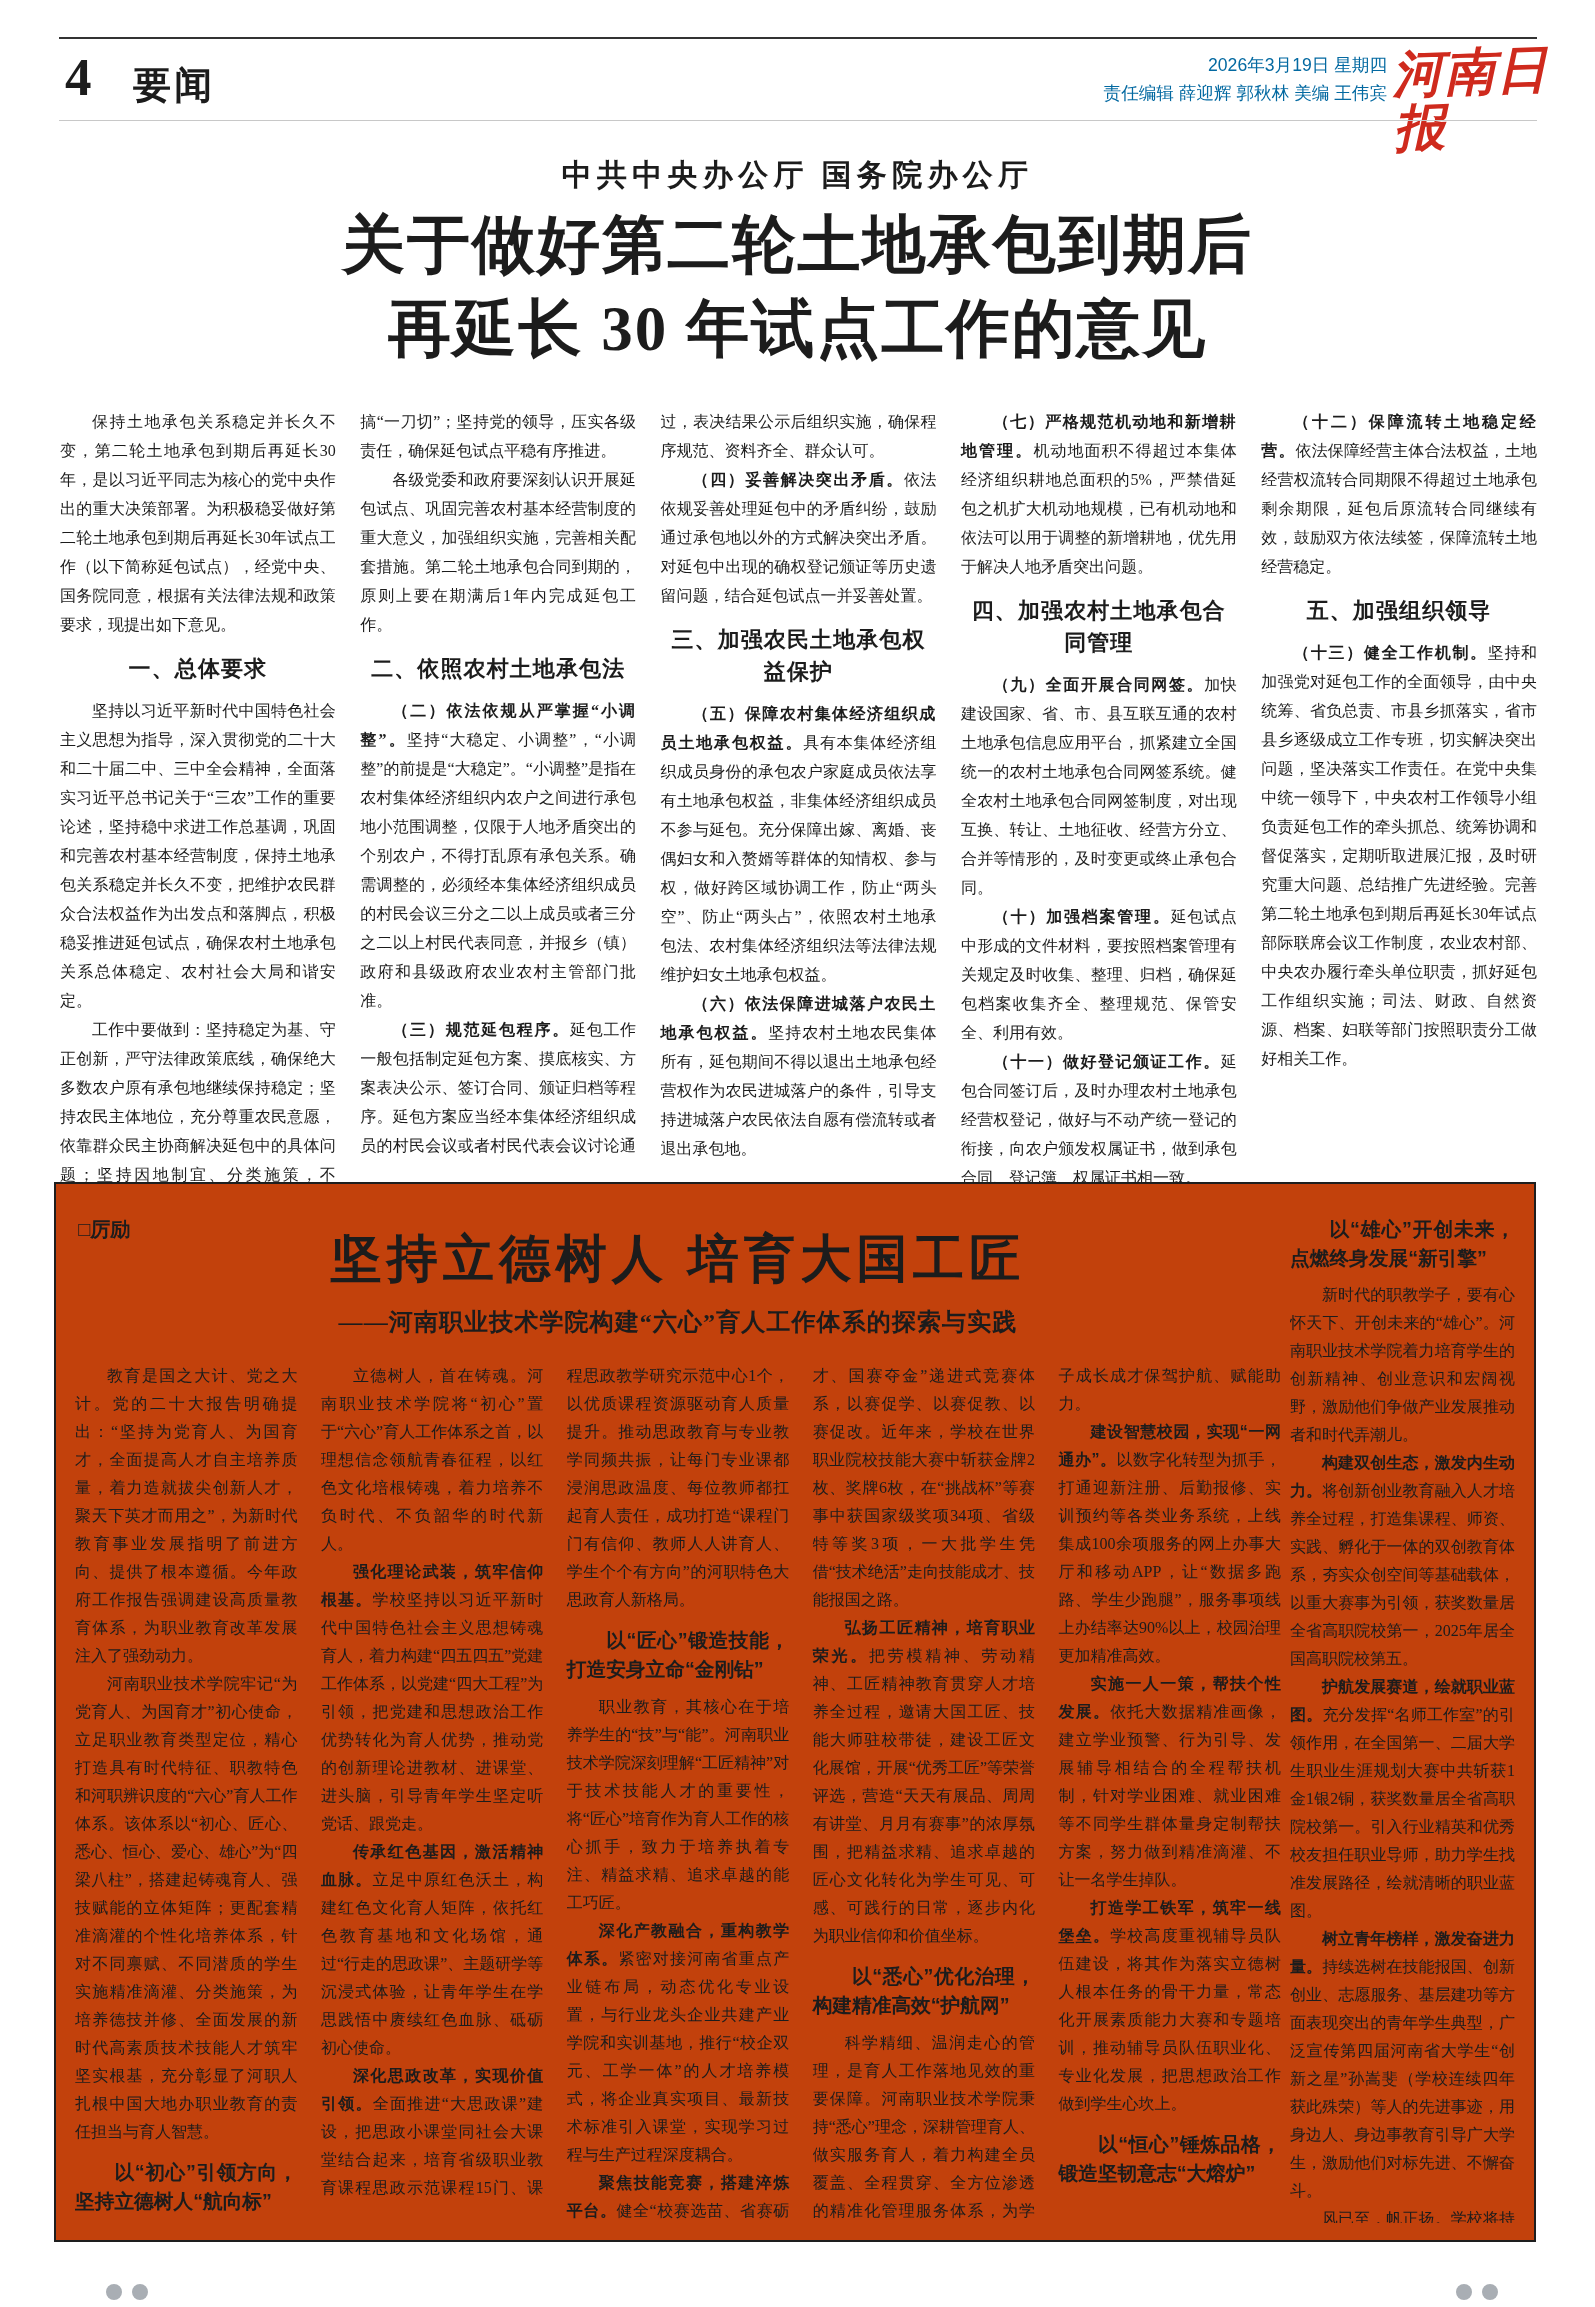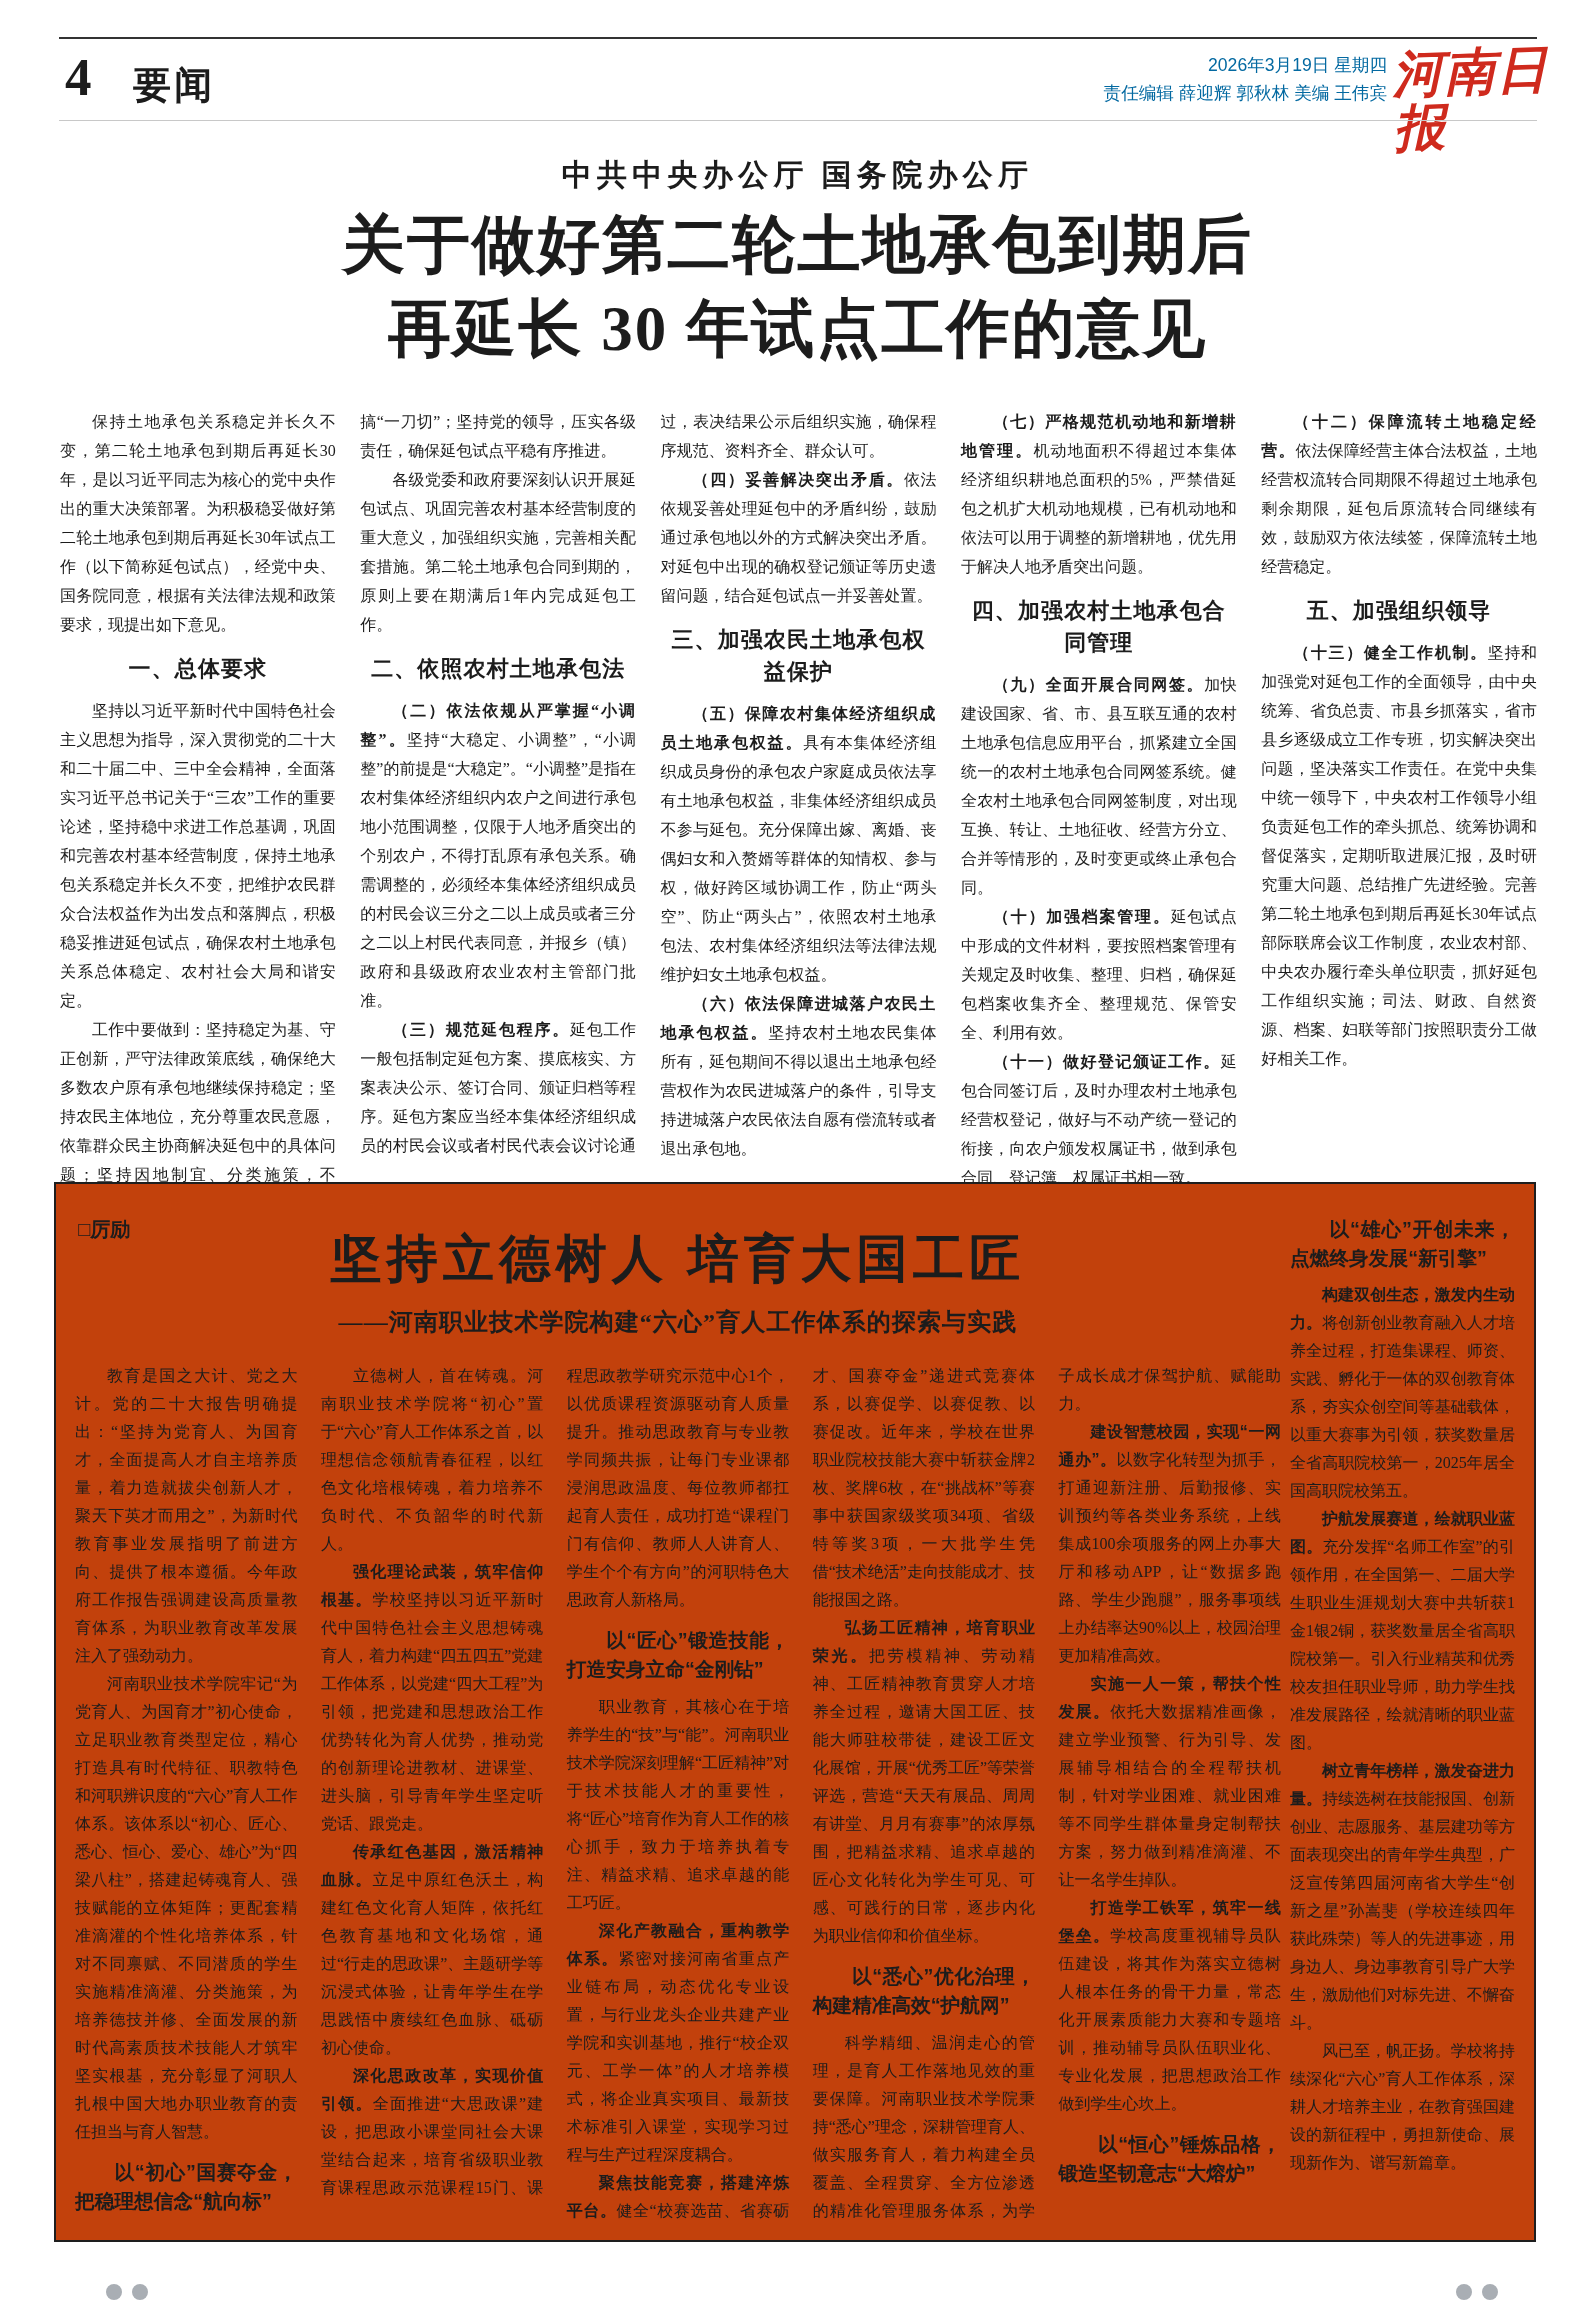--- a/index.html
+++ b/index.html
@@ -96,40 +96,41 @@
     </div>
 
   <div class="feature">
     <div class="feat-left">
       <div class="feat-tag">□厉励</div>
       <div class="feat-headline">坚持立德树人  培育大国工匠</div>
       <div class="feat-subtitle">——河南职业技术学院构建“六心”育人工作体系的探索与实践</div>
       <div class="feat-cols" id="feat-left-cols">
           <p>教育是国之大计、党之大计。党的二十大报告明确提出：“坚持为党育人、为国育才，全面提高人才自主培养质量，着力造就拔尖创新人才，聚天下英才而用之”，为新时代教育事业发展指明了前进方向、提供了根本遵循。今年政府工作报告强调建设高质量教育体系，为职业教育改革发展注入了强劲动力。</p>
           <p>河南职业技术学院牢记“为党育人、为国育才”初心使命，立足职业教育类型定位，精心打造具有时代特征、职教特色和河职辨识度的“六心”育人工作体系。该体系以“初心、匠心、悉心、恒心、爱心、雄心”为“四梁八柱”，搭建起铸魂育人、强技赋能的立体矩阵；更配套精准滴灌的个性化培养体系，针对不同禀赋、不同潜质的学生实施精准滴灌、分类施策，为培养德技并修、全面发展的新时代高素质技术技能人才筑牢坚实根基，充分彰显了河职人扎根中国大地办职业教育的责任担当与育人智慧。</p>
-          <div class="sub-head">以“初心”国赛夺金，把稳理想信念“航向标”</div>
+          <div class="sub-head">以“初心”引领方向，坚持立德树人“航向标”</div>
           <p>立德树人，首在铸魂。河南职业技术学院将“初心”置于“六心”育人工作体系之首，以理想信念领航青春征程，以红色文化培根铸魂，着力培养不负时代、不负韶华的时代新人。</p>
           <p><b class="bold-lead">强化理论武装，筑牢信仰根基。</b>学校坚持以习近平新时代中国特色社会主义思想铸魂育人，着力构建“四五四五”党建工作体系，以党建“四大工程”为引领，把党建和思想政治工作优势转化为育人优势，推动党的创新理论进教材、进课堂、进头脑，引导青年学生坚定听党话、跟党走。</p>
           <p><b class="bold-lead">传承红色基因，激活精神血脉。</b>立足中原红色沃土，构建红色文化育人矩阵，依托红色教育基地和文化场馆，通过“行走的思政课”、主题研学等沉浸式体验，让青年学生在学思践悟中赓续红色血脉、砥砺初心使命。</p>
           <p><b class="bold-lead">深化思政改革，实现价值引领。</b>全面推进“大思政课”建设，把思政小课堂同社会大课堂结合起来，培育省级职业教育课程思政示范课程15门、课程思政教学研究示范中心1个，以优质课程资源驱动育人质量提升。推动思政教育与专业教学同频共振，让每门专业课都浸润思政温度、每位教师都扛起育人责任，成功打造“课程门门有信仰、教师人人讲育人、学生个个有方向”的河职特色大思政育人新格局。</p>
           <div class="sub-head">以“匠心”锻造技能，打造安身立命“金刚钻”</div>
           <p>职业教育，其核心在于培养学生的“技”与“能”。河南职业技术学院深刻理解“工匠精神”对于技术技能人才的重要性，将“匠心”培育作为育人工作的核心抓手，致力于培养执着专注、精益求精、追求卓越的能工巧匠。</p>
           <p><b class="bold-lead">深化产教融合，重构教学体系。</b>紧密对接河南省重点产业链布局，动态优化专业设置，与行业龙头企业共建产业学院和实训基地，推行“校企双元、工学一体”的人才培养模式，将企业真实项目、最新技术标准引入课堂，实现学习过程与生产过程深度耦合。</p>
           <p><b class="bold-lead">聚焦技能竞赛，搭建淬炼平台。</b>健全“校赛选苗、省赛砺才、国赛夺金”递进式竞赛体系，以赛促学、以赛促教、以赛促改。近年来，学校在世界职业院校技能大赛中斩获金牌2枚、奖牌6枚，在“挑战杯”等赛事中获国家级奖项34项、省级特等奖3项，一大批学生凭借“技术绝活”走向技能成才、技能报国之路。</p>
           <p><b class="bold-lead">弘扬工匠精神，培育职业荣光。</b>把劳模精神、劳动精神、工匠精神教育贯穿人才培养全过程，邀请大国工匠、技能大师驻校带徒，建设工匠文化展馆，开展“优秀工匠”等荣誉评选，营造“天天有展品、周周有讲堂、月月有赛事”的浓厚氛围，把精益求精、追求卓越的匠心文化转化为学生可见、可感、可践行的日常，逐步内化为职业信仰和价值坐标。</p>
           <div class="sub-head">以“悉心”优化治理，构建精准高效“护航网”</div>
           <p>科学精细、温润走心的管理，是育人工作落地见效的重要保障。河南职业技术学院秉持“悉心”理念，深耕管理育人、做实服务育人，着力构建全员覆盖、全程贯穿、全方位渗透的精准化管理服务体系，为学子成长成才保驾护航、赋能助力。</p>
           <p><b class="bold-lead">建设智慧校园，实现“一网通办”。</b>以数字化转型为抓手，打通迎新注册、后勤报修、实训预约等各类业务系统，上线集成100余项服务的网上办事大厅和移动APP，让“数据多跑路、学生少跑腿”，服务事项线上办结率达90%以上，校园治理更加精准高效。</p>
           <p><b class="bold-lead">实施一人一策，帮扶个性发展。</b>依托大数据精准画像，建立学业预警、行为引导、发展辅导相结合的全程帮扶机制，针对学业困难、就业困难等不同学生群体量身定制帮扶方案，努力做到精准滴灌、不让一名学生掉队。</p>
           <p><b class="bold-lead">打造学工铁军，筑牢一线堡垒。</b>学校高度重视辅导员队伍建设，将其作为落实立德树人根本任务的骨干力量，常态化开展素质能力大赛和专题培训，推动辅导员队伍职业化、专业化发展，把思想政治工作做到学生心坎上。</p>
           <div class="sub-head">以“恒心”锤炼品格，锻造坚韧意志“大熔炉”</div>
         </div>
     </div>
     <div class="feat-right" id="feat-right-col">
         <div class="sub-head">以“雄心”开创未来，点燃终身发展“新引擎”</div>
+        <p>新时代的职教学子，要有心怀天下、开创未来的“雄心”。河南职业技术学院着力培育学生的创新精神、创业意识和宏阔视野，激励他们争做产业发展推动者和时代弄潮儿。</p>
         <p><b class="bold-lead">构建双创生态，激发内生动力。</b>将创新创业教育融入人才培养全过程，打造集课程、师资、实践、孵化于一体的双创教育体系，夯实众创空间等基础载体，以重大赛事为引领，获奖数量居全省高职院校第一，2025年居全国高职院校第五。</p>
         <p><b class="bold-lead">护航发展赛道，绘就职业蓝图。</b>充分发挥“名师工作室”的引领作用，在全国第一、二届大学生职业生涯规划大赛中共斩获1金1银2铜，获奖数量居全省高职院校第一。引入行业精英和优秀校友担任职业导师，助力学生找准发展路径，绘就清晰的职业蓝图。</p>
         <p><b class="bold-lead">树立青年榜样，激发奋进力量。</b>持续选树在技能报国、创新创业、志愿服务、基层建功等方面表现突出的青年学生典型，广泛宣传第四届河南省大学生“创新之星”孙嵩斐（学校连续四年获此殊荣）等人的先进事迹，用身边人、身边事教育引导广大学生，激励他们对标先进、不懈奋斗。</p>
         <p>风已至，帆正扬。学校将持续深化“六心”育人工作体系，深耕人才培养主业，在教育强国建设的新征程中，勇担新使命、展现新作为、谱写新篇章。</p>
       </div>
   </div>
 
   <div class="dot" style="left:106px;top:2284px;"></div>
   <div class="dot" style="left:132px;top:2284px;"></div>
   <div class="dot" style="left:1456px;top:2284px;"></div>

